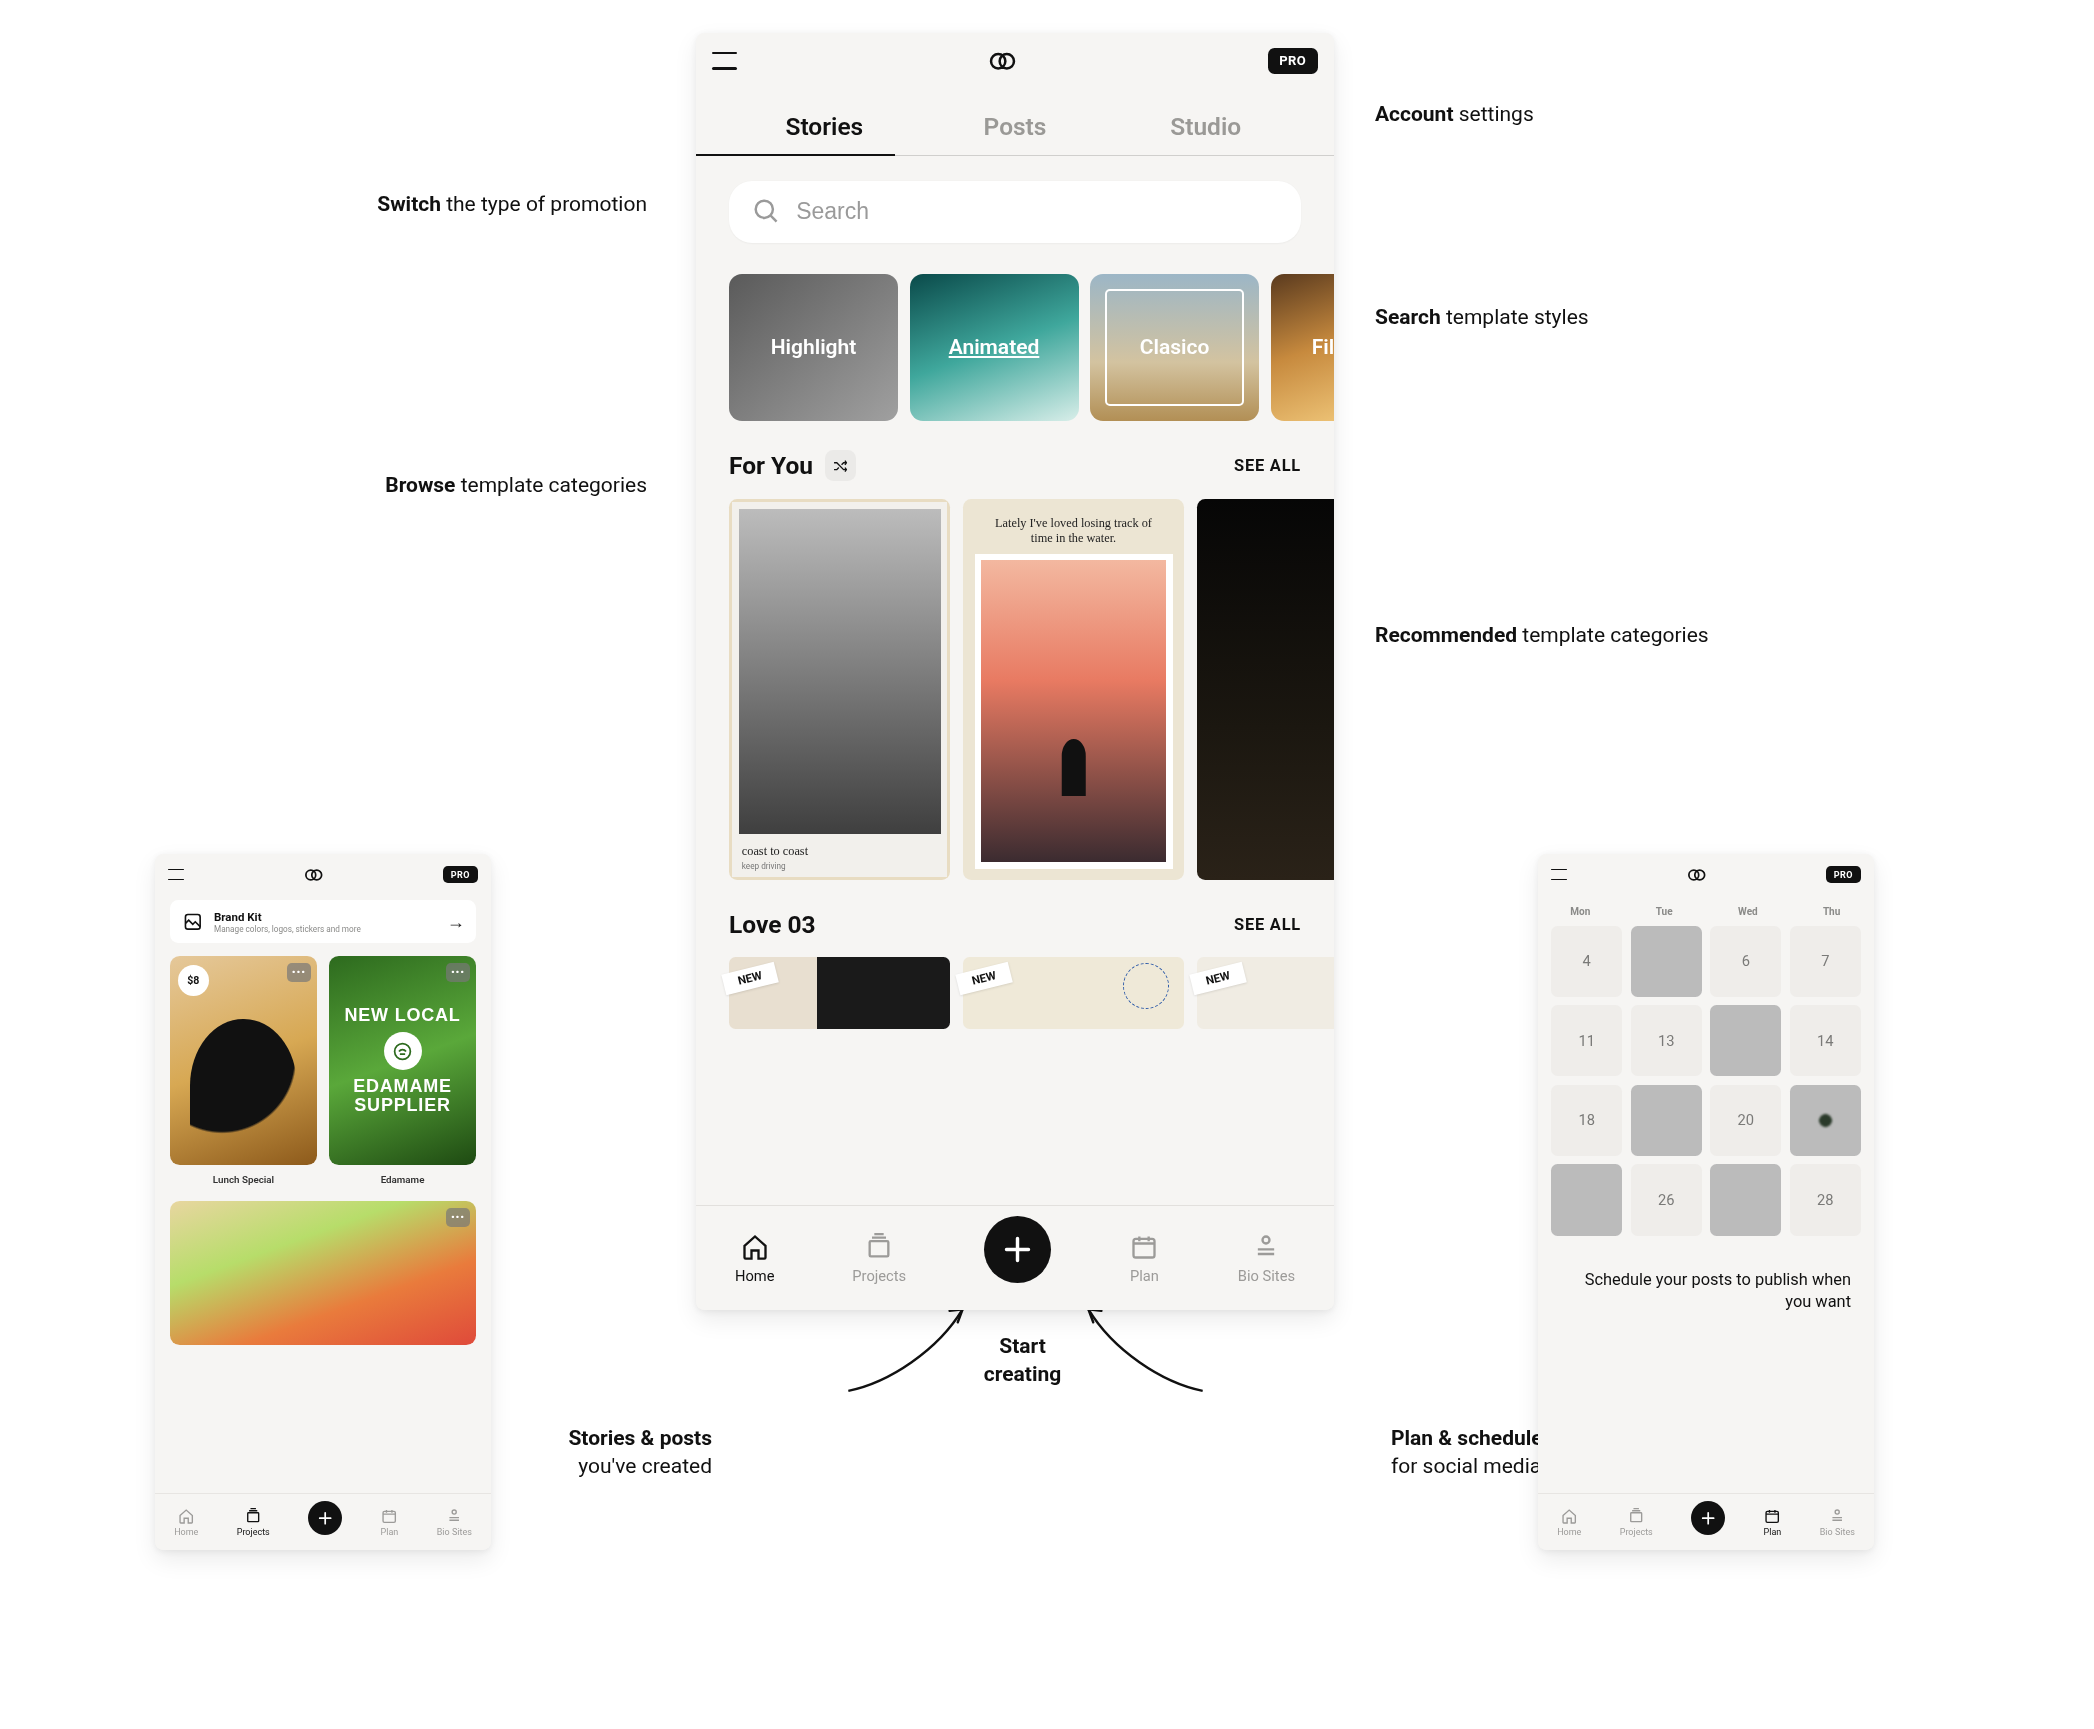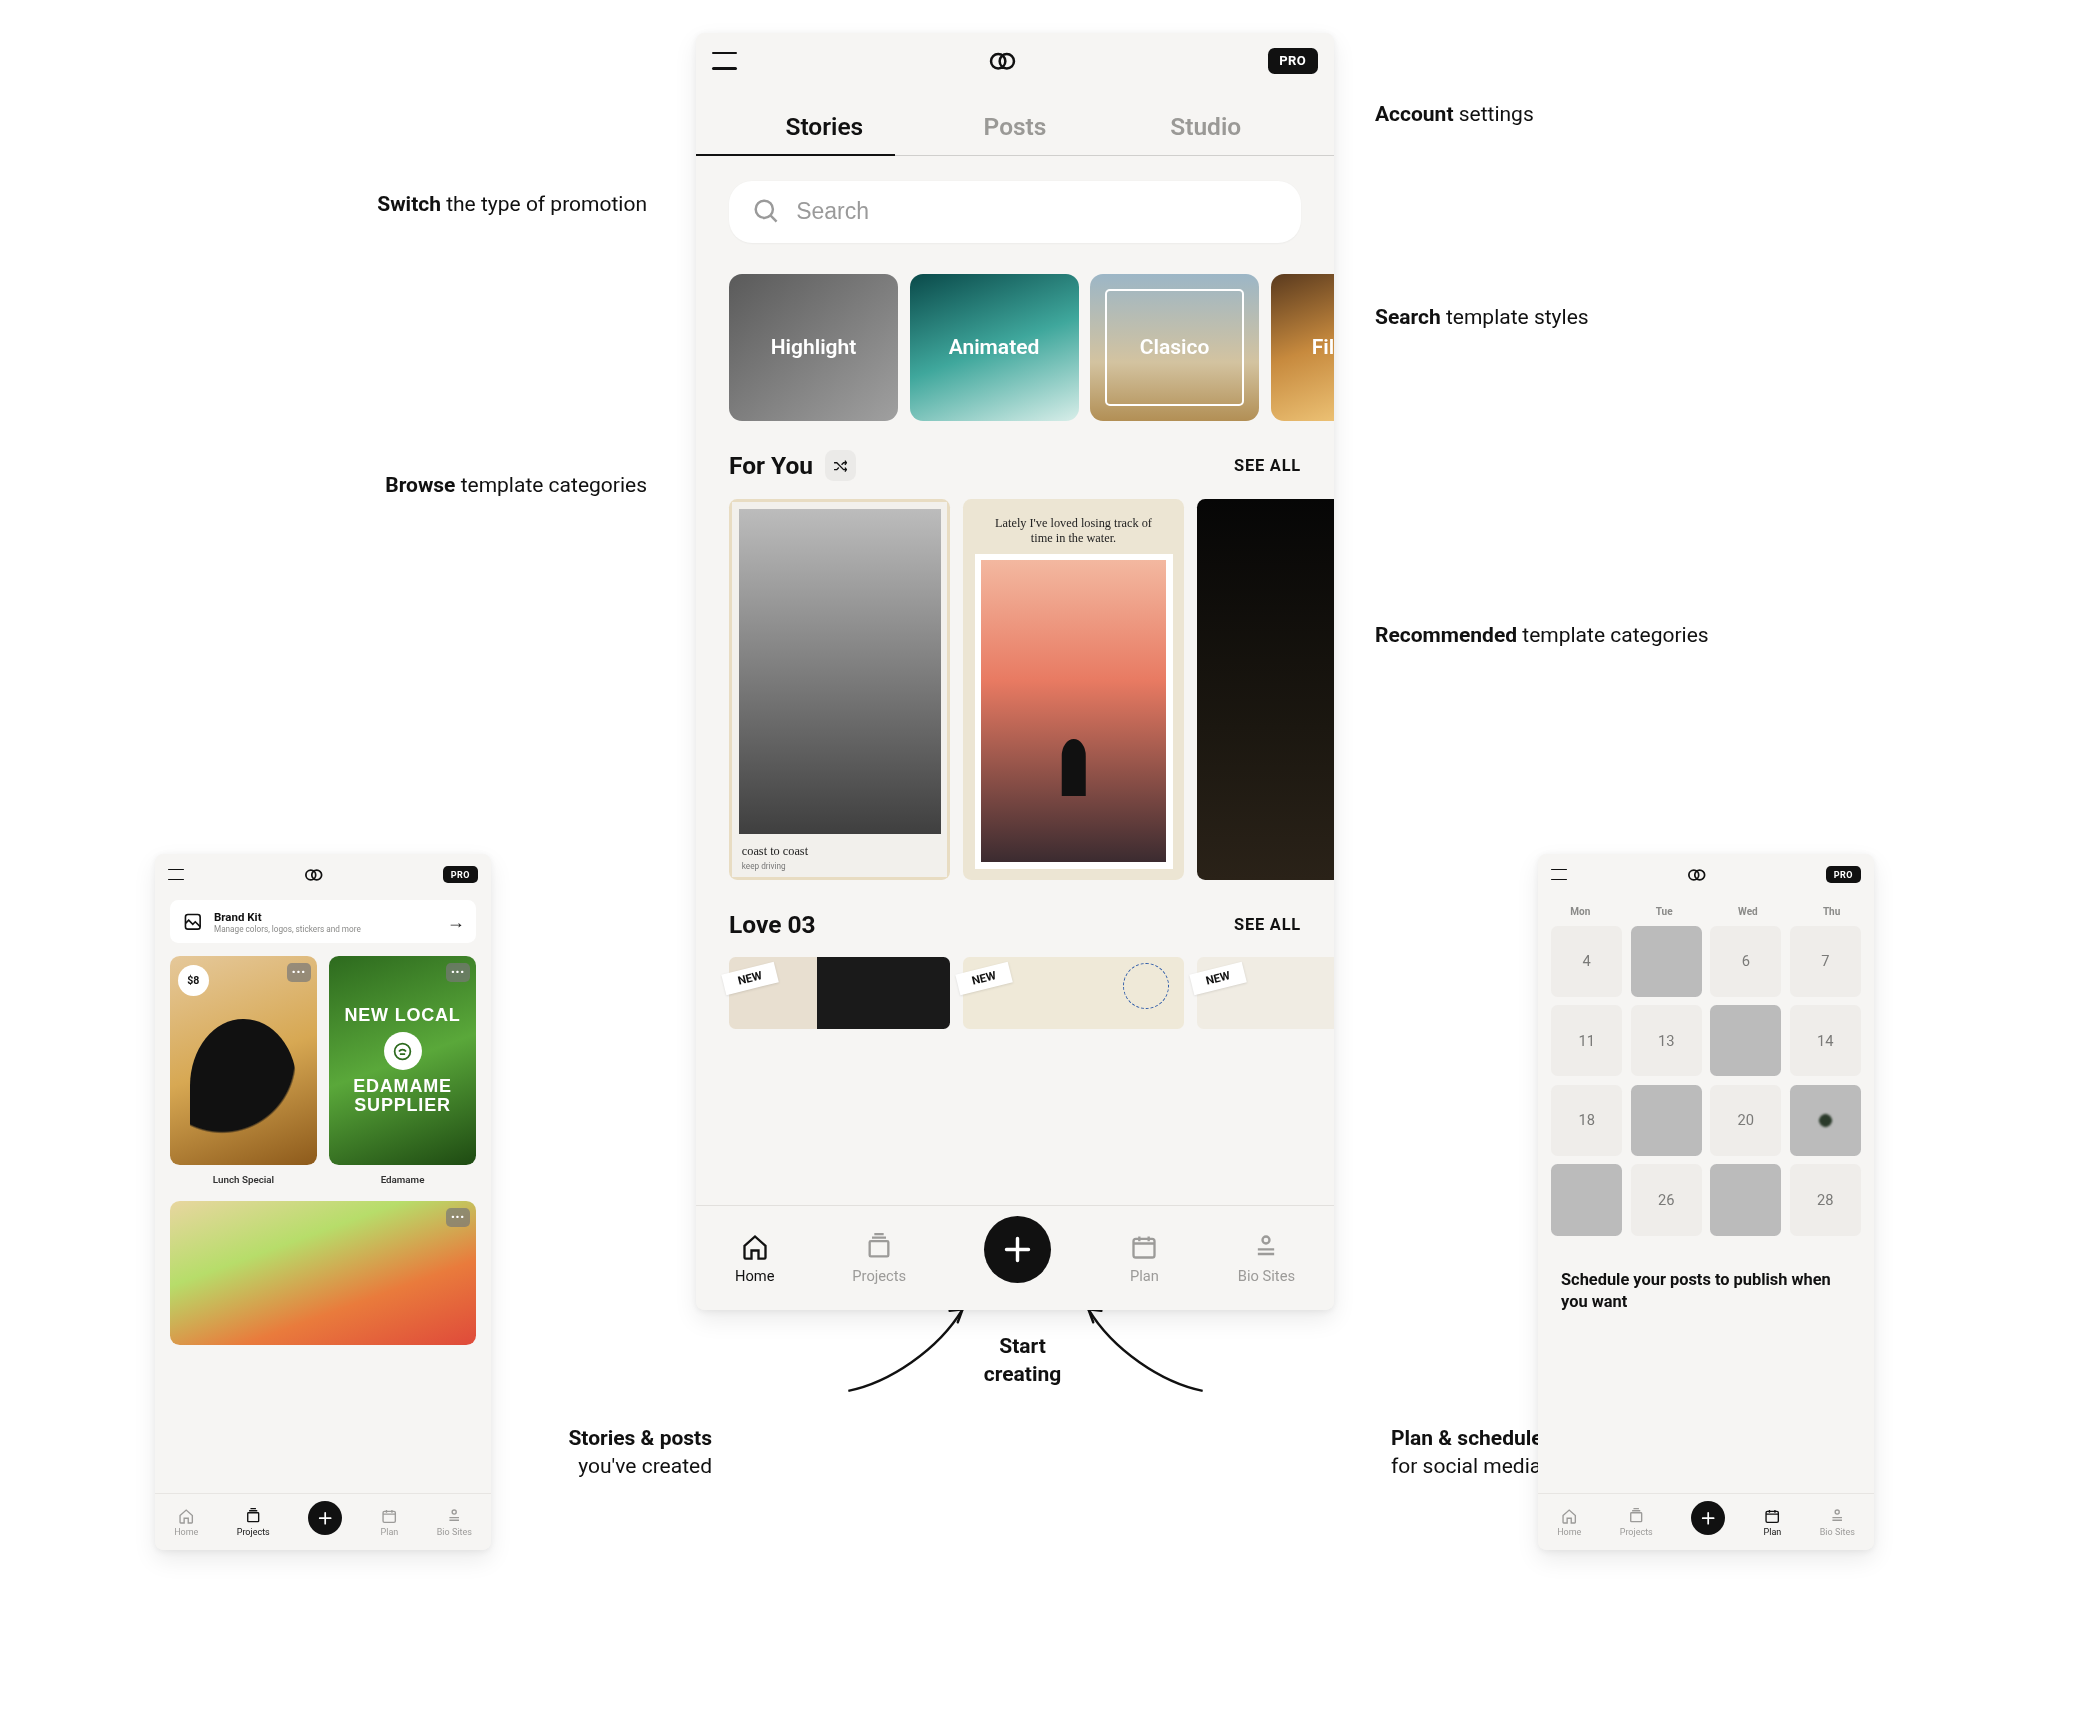--- a/index.html
+++ b/index.html
@@ -58,21 +58,21 @@
   .cat {
     width:169px; height:147px; border-radius:13px; flex-shrink:0;
     display:flex; align-items:center; justify-content:center;
     color:#fff; font-size:21px; font-weight:600;
     position:relative; cursor:pointer;
   }
   .cat.clasico::after{
     content:""; position:absolute; inset:14.7px; border:2.5px solid #fff; border-radius:4.9px;
   }
   .cat-highlight{ background:linear-gradient(140deg,#5a5a5a,#a0a0a0);}
-  .cat-animated{ background:linear-gradient(160deg,#0a4a4a,#3fa79c,#d8eee9);}
+  .cat-animated{ background:linear-gradient(160deg,#0a4a4a,#3fa79c,#d8eee9);text-decoration:underline;}
   .cat-clasico{ background:linear-gradient(180deg,#9cb6c6 0%,#d3c3a0 60%,#b28f55 100%);}
   .cat-film{ background:linear-gradient(160deg,#5a3a1e,#c78a3e,#f0c77a);}
   
   .section-head{ display:flex; align-items:center; justify-content:space-between; padding:29.5px 33px 0 33px;}
   .section-title{ font-size:24.5px; font-weight:700;}
   .shuffle{ margin-left:11.5px; width:31px; height:31px; border-radius:8.2px; background:#ebeae8; display:inline-flex; align-items:center; justify-content:center;}
   .seeall{ font-weight:700; font-size:16.4px; letter-spacing:0.8px;}
   
   .story-row{ display:flex; gap:13px; padding:18px 0 0 33px; overflow:hidden;}
   .story-card{
@@ -151,21 +151,21 @@
   .cell{ aspect-ratio:1/1; border-radius:6.5px; display:flex; align-items:center; justify-content:center; font-size:14.7px; color:#7a7a78;}
   .cell.num{ background:#efedea;}
   .cell.img{ background:#bbb; overflow:hidden;}
   .ci1{ background:linear-gradient(160deg,#0d1b2a,#274c77);}
   .ci3{ background:linear-gradient(160deg,#3a2318,#6b3f26);}
   .ci4{ background:linear-gradient(160deg,#2a1e10,#6a4c2a,#d8bb90);}
   .ci5{ background:#bca06a;}
   .ci6{ background:linear-gradient(160deg,#c2cfd6,#fff);}
   .ci7{ background:linear-gradient(180deg,#eef1f3,#cfd9dd); position:relative;}
   .ci7::after{ content:""; position:absolute; left:20%; top:20%; right:20%; bottom:20%; background:radial-gradient(circle, #2a3a2a 20%, transparent 22%); filter:blur(0.8px);}
-  .sched-txt{ text-align:left; font-weight:700; font-size:16.4px; padding:33px 23px 0; line-height:1.35;}
+  .sched-txt{ text-align:right; font-weight:400; font-size:16.4px; padding:33px 23px 0; line-height:1.35;}
 
   
   .anno{ position:absolute; font-size:21px; line-height:1.35; color:#111;}
   .anno b{ font-weight:700;}
   .anno span{ font-weight:400;}
   .anno-block{ max-width:295px;}
   .anno-start{ text-align:center; font-weight:700; font-size:21px;}
   
   
   .arrow-svg{ position:absolute; pointer-events:none;}

